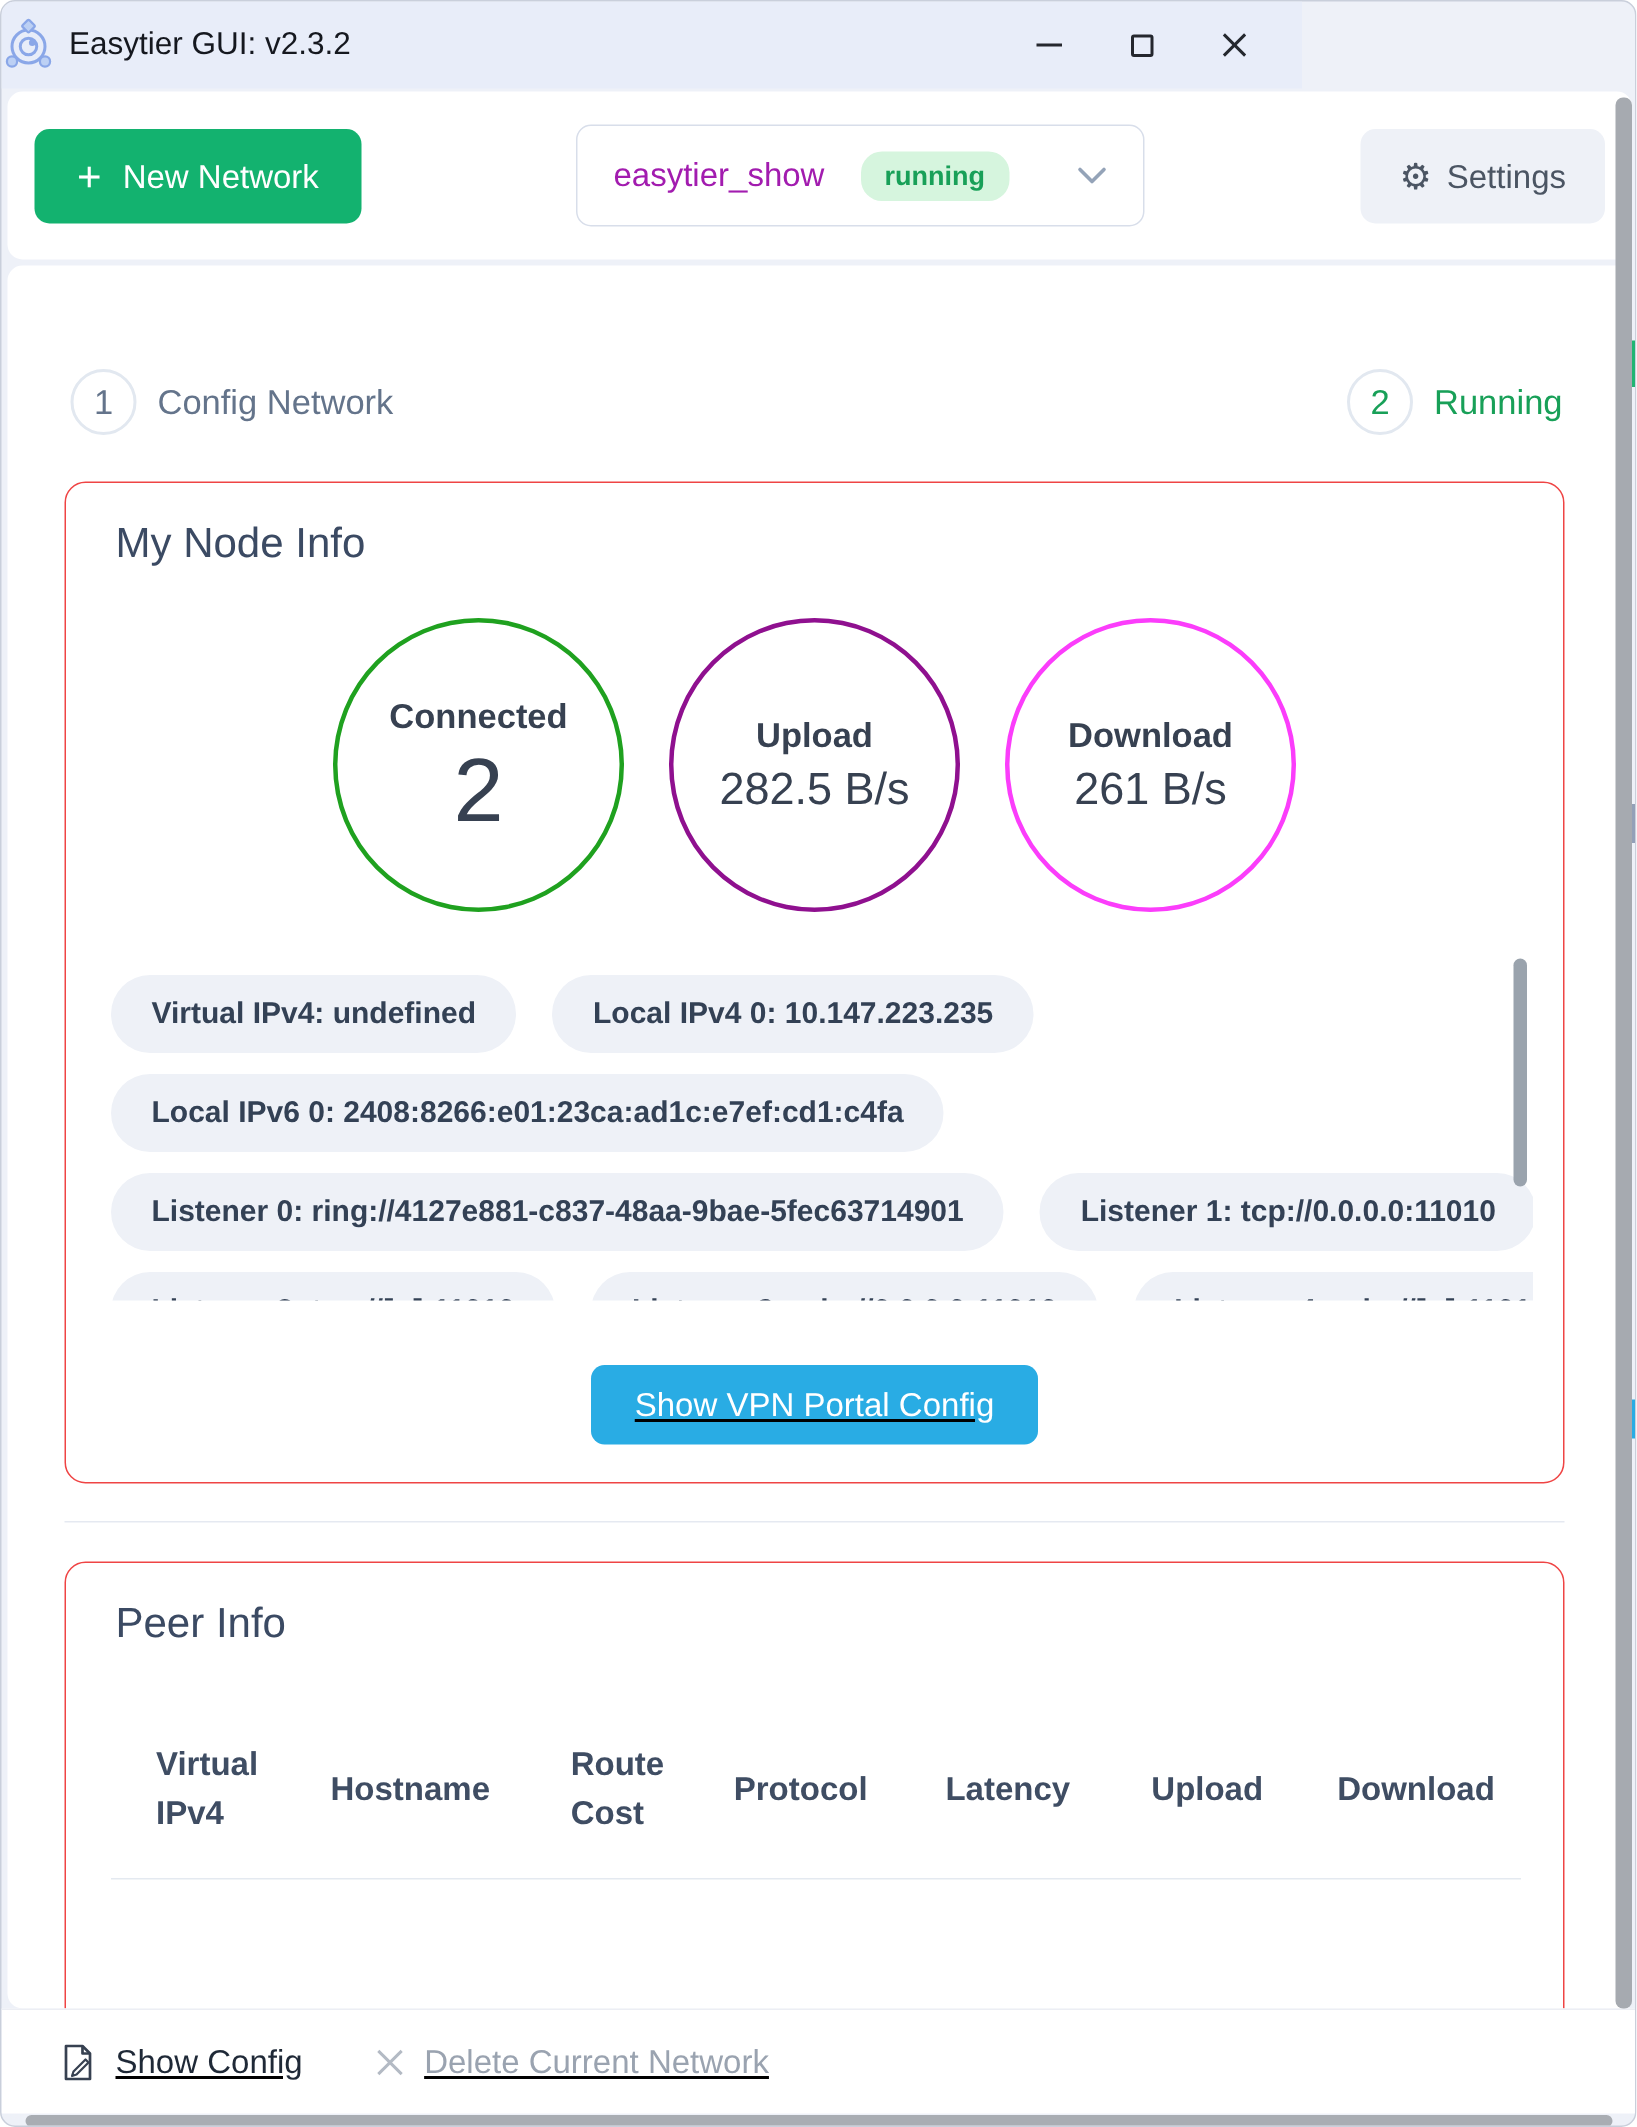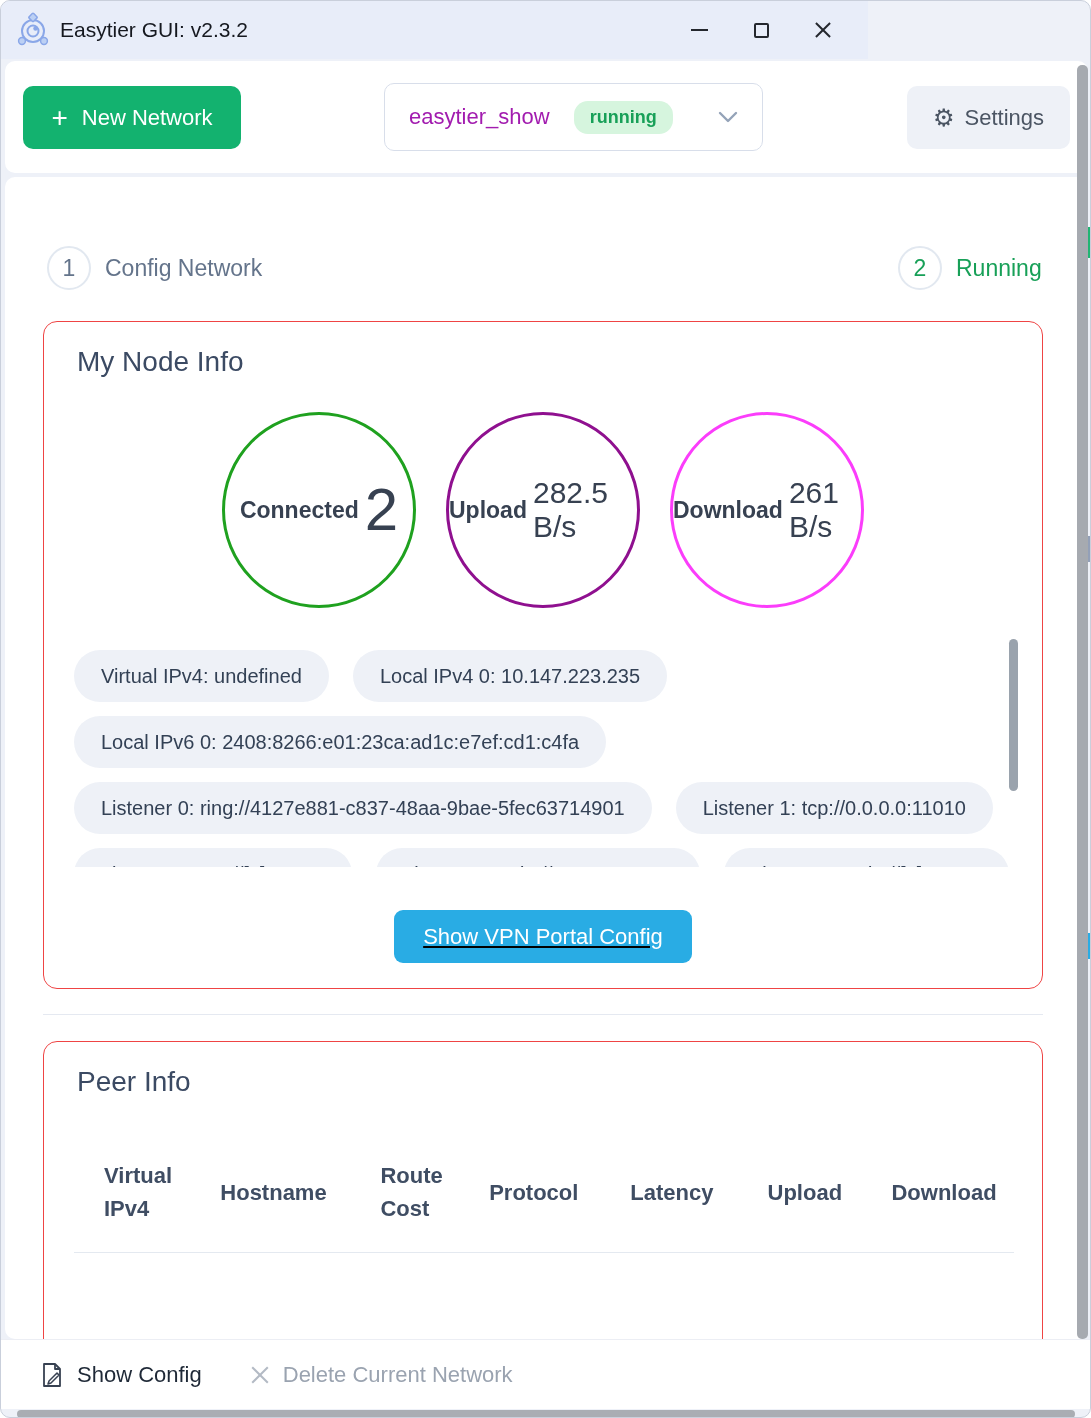--- a/index.html
+++ b/index.html
@@ -4,21 +4,21 @@
 <style>
   * { margin:0; padding:0; box-sizing:border-box; }
   html,body { background:#ffffff; font-family:"Liberation Sans", sans-serif; }
   .window {
     position:relative; width:1091px; height:1418px; overflow:hidden;
     background:#eef1f8; border:1px solid #c9cfdb; border-radius:10px;
   }
   
   .titlebar {
     position:absolute; left:0; top:0; width:867px; height:58px;
-    background:#e8edf9; display:flex; align-items:center; padding-left:14px;
+    background:#e8edf9; display:flex; align-items:center; 
   }
   .app-icon { width:36px; height:36px; margin-right:9px; }
   .win-title { font-size:21px; color:#15181f; }
   .win-controls { position:absolute; right:14px; top:0; height:58px; display:flex; }
   .win-btn { width:62px; height:58px; display:flex; align-items:center; justify-content:center; cursor:pointer; }
   .glyph-min { width:17px; height:2px; background:#24272e; }
   .glyph-max { width:15px; height:15px; border:2px solid #24272e; border-radius:2px; }
   .glyph-close { position:relative; width:18px; height:18px; }
   .glyph-close::before, .glyph-close::after {
     content:""; position:absolute; left:-1px; top:8px; width:20px; height:2px; background:#24272e;
@@ -73,29 +73,29 @@
     border:1px solid #ef4444; border-radius:14px;
   }
   .node-card { top:144px; height:668px; overflow:hidden; }
   .card-title { position:absolute; left:33px; top:24px; font-size:28px; color:#3b4a63; }
   .stats-row {
     position:absolute; left:0; top:90px; width:100%; height:200px;
     display:flex; justify-content:center; gap:30px;
   }
   .stat-circle {
     width:194px; height:196px; border-radius:50%; border:3px solid #888;
-    display:flex; flex-direction:row; align-items:center; justify-content:center; gap:6px; background:#fff;
+    display:flex; flex-direction:column; align-items:center; justify-content:center; gap:6px; background:#fff;
   }
   .stat-label { font-size:23px; font-weight:bold; color:#374151; }
   .stat-value { font-size:30px; color:#374151; }
   .stat-value.big { font-size:60px; line-height:1; }
   .tags-area {
     position:absolute; left:30px; top:328px; width:948px; height:217px; overflow:hidden;
   }
-  .tag-row { display:flex; gap:24px; margin-bottom:14px; }
+  .tag-row { display:flex; gap:24px; margin-bottom:14px;font-weight:bold; }
   .tag {
     background:#eef1f7; color:#334155; font-size:20px; height:52px;
     display:inline-flex; align-items:center; padding:0 27px; border-radius:26px; white-space:nowrap;
   }
   .tags-scrollbar {
     position:absolute; left:965px; top:317px; width:9px; height:152px;
     background:#9aa3ad; border-radius:5px;
   }
   .node-buttons {
     position:absolute; left:0; top:588px; width:100%; display:flex; justify-content:center; gap:30px;text-decoration:underline;
@@ -113,21 +113,21 @@
   .th { font-size:22px; font-weight:bold; color:#3f4d63; line-height:1.5; }
   .td { font-size:22px; color:#3b4a63; }
   .col-1 { width:122px; } .col-2 { width:168px; } .col-3 { width:114px; }
   .col-4 { width:148px; } .col-5 { width:144px; } .col-6 { width:130px; }
   .col-7 { width:160px; white-space:nowrap; }
   .thead-divider { margin-left:30px; width:940px; height:1px; background:#e4e9f0; }
   .tbody-row { display:flex; padding-left:60px; padding-top:46px; }
   
   .footer {
     position:absolute; left:0; top:1338px; width:1091px; height:70px;
-    background:#ffffff; border-top:1px solid #eceef4; display:flex; align-items:center;
+    background:#ffffff; border-top:1px solid #eceef4; display:flex; align-items:center;text-decoration:underline;
   }
   .footer-item { display:flex; align-items:center; gap:13px; cursor:pointer; }
   .footer-show { margin-left:40px; font-size:22px; color:#1f2937; }
   .footer-delete { margin-left:48px; font-size:22px; color:#9aa3b0; }
   .x-icon { position:relative; width:20px; height:20px; }
   .x-icon::before, .x-icon::after {
     content:""; position:absolute; left:-1px; top:9px; width:22px; height:2px; background:#b3bac4;
   }
   .x-icon::before { transform:rotate(45deg); }
   .x-icon::after { transform:rotate(-45deg); }

